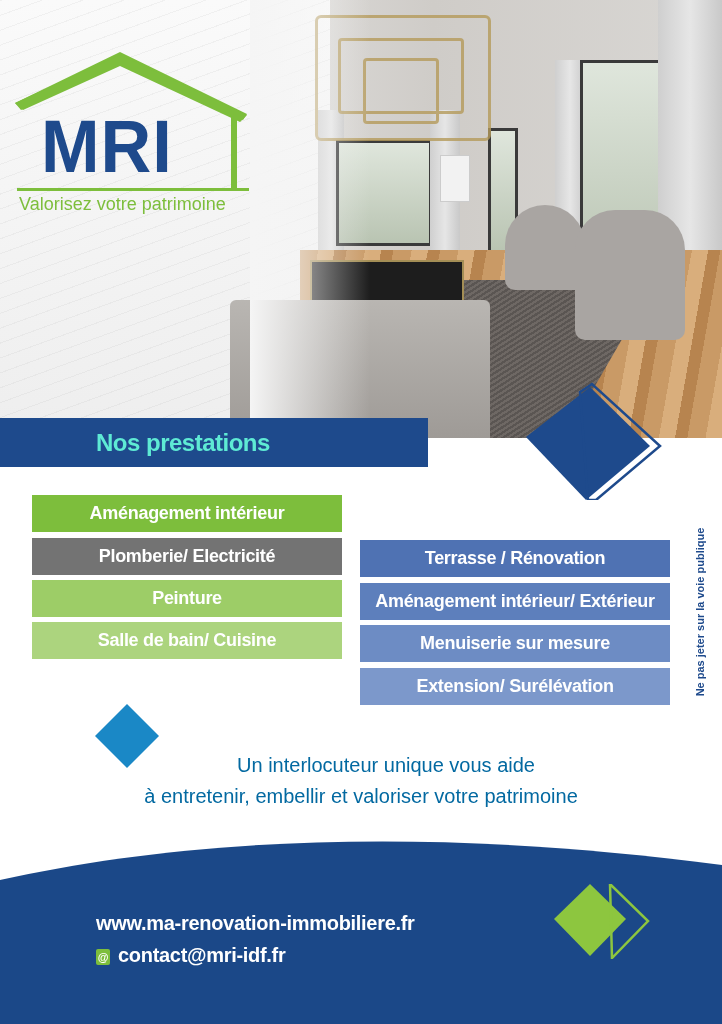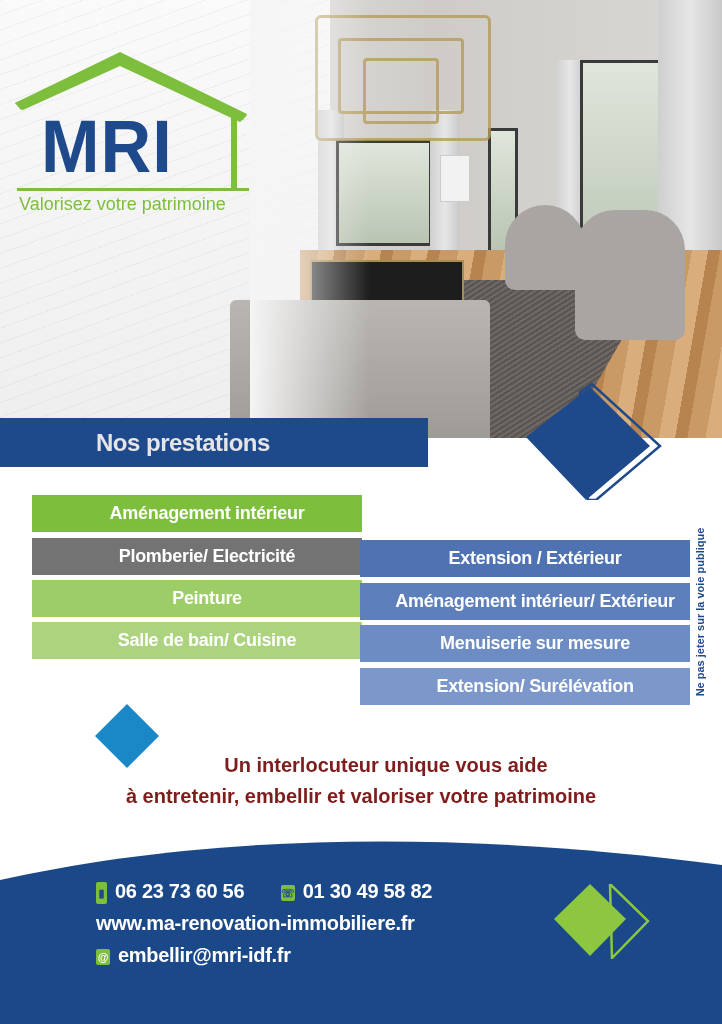--- a/index.html
+++ b/index.html
@@ -25,30 +25,30 @@
   .chandelier::before { left: 20px; top: 20px; width: 120px; height: 70px; }
   .chandelier::after { left: 45px; top: 40px; width: 70px; height: 60px; }
   .table { position:absolute; left: 310px; top: 260px; width: 150px; height: 40px; background:#1d1d1d; border:2px solid #a48e55; }
 
   .logo { position: absolute; left: 15px; top: 52px; width: 240px; height: 170px; }
   .logo svg { position: absolute; left: 0; top: 0; }
   .logo-text { position: absolute; left: 26px; top: 58px; font-family: "Liberation Sans", sans-serif; font-weight: bold; font-size: 74px; letter-spacing: 1px; color: #1e4a8c; line-height: 1; transform: scaleX(0.95); transform-origin: left; }
   .tagline { position: absolute; left: 4px; top: 142px; font-size: 18px; color: #7dbe3c; white-space: nowrap; }
 
   .title-bar { position: absolute; left: 0; top: 418px; width: 428px; height: 49px; background: #1e4a8c; }
-  .title-bar span { position: absolute; left: 96px; top: 11px; color: #e5e5e5; font-weight: bold; font-size: 24px; letter-spacing: -0.5px; }
+  .title-bar span { position: absolute; left: 96px; top: 11px; color: #5eead4; font-weight: bold; font-size: 24px; letter-spacing: -0.5px; }
 
-  .box { position: absolute; height: 37px; color: #fff; font-weight: bold; font-size: 18px; display: flex; align-items: center; justify-content: center; white-space: nowrap; letter-spacing: -0.3px; padding-left: 20px; }
+  .box { position: absolute; height: 37px; color: #fff; font-weight: bold; font-size: 18px; display: flex; align-items: center; justify-content: center; white-space: nowrap; letter-spacing: -0.3px; }
   .g { left: 32px; width: 310px; }
   .b { left: 360px; width: 310px; }
 
   .side-note { position: absolute; left: 688px; top: 512px; width: 24px; height: 200px; }
   .side-note span { position: absolute; left: 50%; top: 50%; transform: translate(-50%,-50%) rotate(-90deg); white-space: nowrap; font-size: 11px; font-weight: bold; color: #1e4a8c; }
 
-  .slogan { position: absolute; left: 0; top: 750px; width: 722px; text-align: center; color: #7f1d1d; font-weight: bold; font-size: 20px; line-height: 31px; }
+  .slogan { position: absolute; left: 0; top: 750px; width: 722px; text-align: center; color: #0369a1; font-weight: normal; font-size: 20px; line-height: 31px; }
   .slogan div:first-child { padding-left: 50px; }
 
   .footer { position: absolute; left: 0; top: 830px; width: 722px; height: 194px; }
   .contact { position: absolute; left: 96px; color: #fff; font-weight: bold; font-size: 20px; white-space: nowrap; letter-spacing: -0.3px; }
   .ico { display: inline-block; vertical-align: middle; background: #7dbe3c; color: #1e4a8c; font-size: 11px; font-weight: bold; text-align: center; border-radius: 2px; margin-right: 8px; }
 </style>
 </head>
 <body>
 
 <div class="hero">
@@ -98,21 +98,21 @@
     <span>Plomberie/ Electricité</span>
   </div>
 <div class="box g" style="top:580px;background:#9dcd67;">
     <span>Peinture</span>
   </div>
 <div class="box g" style="top:622px;background:#acd47e;">
     <span>Salle de bain/ Cuisine</span>
   </div>
 
 <div class="box b" style="top:540px;background:#4f72b3;">
-    <span>Extension / Extérieur</span>
+    <span>Terrasse / Rénovation</span>
   </div>
 <div class="box b" style="top:583px;background:#5d7fbc;">
     <span>Aménagement intérieur/ Extérieur</span>
   </div>
 <div class="box b" style="top:625px;background:#6d8cc4;">
     <span>Menuiserie sur mesure</span>
   </div>
 <div class="box b" style="top:668px;background:#7c98cb;">
     <span>Extension/ Surélévation</span>
   </div>
@@ -132,22 +132,17 @@
 
 <div class="footer">
   <svg style="position:absolute;left:0;top:0;" width="722" height="194" viewBox="0 0 722 194">
     <path d="M0,50 C180,10 420,-5 722,35 L722,194 L0,194 Z" fill="#1b4888"></path>
   </svg>
   <svg style="position:absolute;left:552px;top:54px;" width="100" height="75" viewBox="0 0 100 75">
     <polygon points="38,0 74,35 38,72 2,35" fill="#8dc63f"></polygon>
     <polygon points="58,0 96,37 60,74" fill="none" stroke="#8dc63f" stroke-width="2.5"></polygon>
   </svg>
 
-  <div class="contact" style="top:50px;">
-    <span class="ico" style="width:11px;height:22px;line-height:22px;">▮</span><span>06 23 73 60 56</span>
-    <span style="display:inline-block;width:26px;"></span>
-    <span class="ico" style="width:14px;height:16px;line-height:16px;">☏</span><span>01 30 49 58 82</span>
-  </div>
   <div class="contact" style="top:82px;">www.ma-renovation-immobiliere.fr</div>
   <div class="contact" style="top:114px;">
-    <span class="ico" style="width:14px;height:16px;line-height:16px;color:#fff;">@</span><span>embellir@mri-idf.fr</span>
+    <span class="ico" style="width:14px;height:16px;line-height:16px;color:#fff;">@</span><span>contact@mri-idf.fr</span>
   </div>
 </div>
 
 </body></html>

